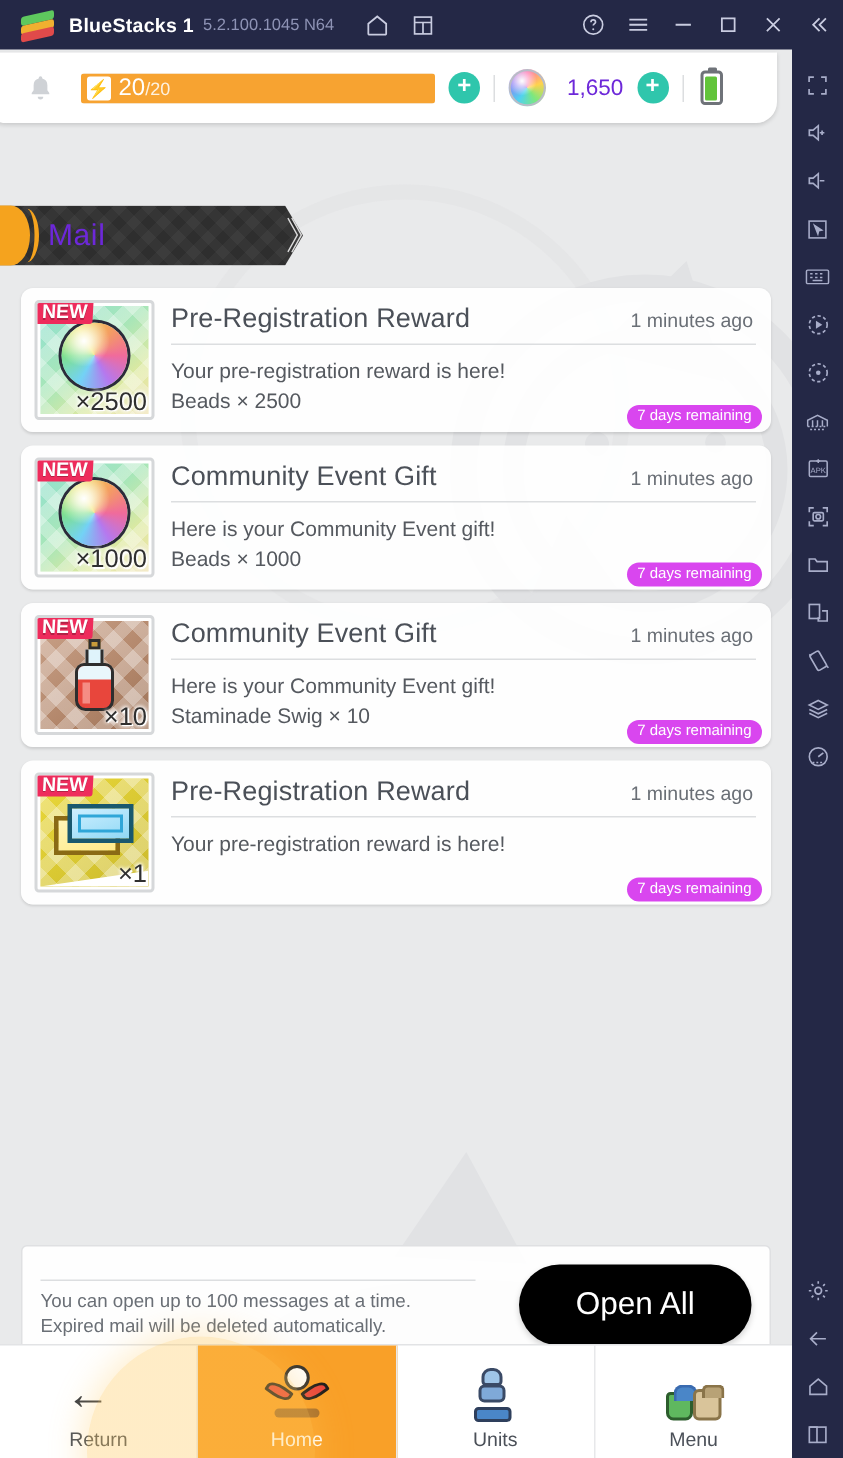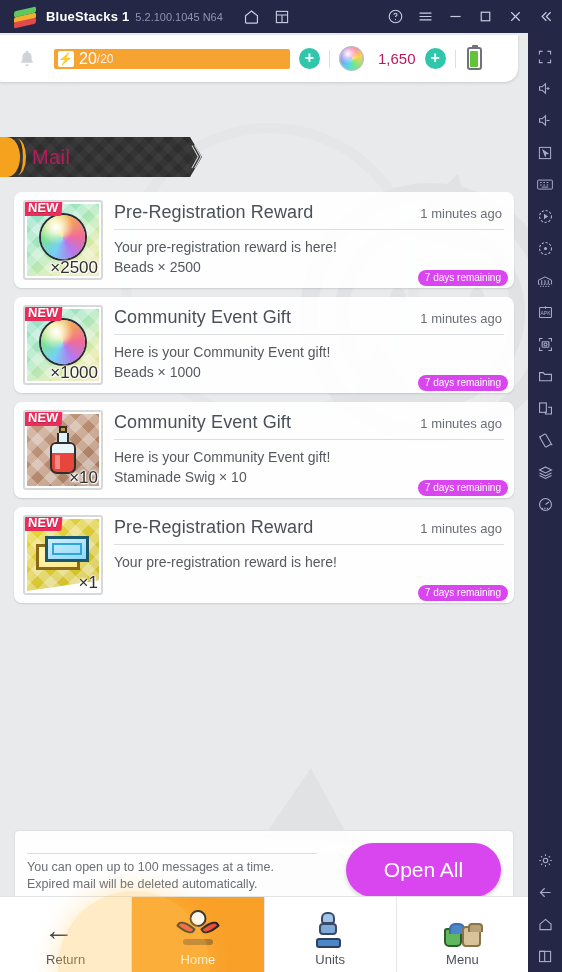--- a/index.html
+++ b/index.html
@@ -90,21 +90,21 @@
     margin-left: 9px; flex: 0 0 auto;
   }
   .hud-div { width: 1px; height: 18px; background: #dcdee0; margin: 0 9px; flex: 0 0 auto; }
   .bead {
     width: 25px; height: 25px; border-radius: 50%; flex: 0 0 auto;
     background:
       radial-gradient(circle at 36% 32%, #ffffff 0%, rgba(255,255,255,0) 42%),
       conic-gradient(#ff6fae, #ffd24d, #7de87d, #4fd2f0, #8e7bf5, #ff6fae);
     box-shadow: 0 0 0 1.5px #b9bcc7 inset;
   }
-  .bead-count { font-size: 15px; color: #be185d; margin-left: 14px; flex: 0 0 auto; }
+  .bead-count { font-size: 15px; color: #6d28d9; margin-left: 14px; flex: 0 0 auto; }
   .battery {
     width: 15px; height: 23px; border: 2px solid #6f7379; border-radius: 3px;
     position: relative; margin-left: 2px; flex: 0 0 auto; background: #fff; padding: 1.5px;
   }
   .battery::before {
     content: ''; position: absolute; top: -4px; left: 3.5px; width: 6px; height: 2.5px;
     background: #6f7379; border-radius: 1px;
   }
   .battery i { display: block; width: 100%; height: 100%; background: #62c43a; border-radius: 1px; }
 
@@ -125,21 +125,21 @@
   .banner-orange {
     position: absolute; left: 0; top: 0; width: 26px; height: 40px;
     background: #f5a31e; border-radius: 0 50% 50% 0 / 0 50% 50% 0;
   }
   .banner-orange::after {
     content:''; position:absolute; right:-6px; top:2px; width:14px; height:36px;
     border-right: 3px solid #f5a31e; border-radius: 0 50% 50% 0 / 0 50% 50% 0;
   }
   .banner-txt {
     position: absolute; left: 38px; top: 0; height: 40px; display:flex; align-items:center;
-    color: #be185d; font-size: 20px; letter-spacing: .4px;
+    color: #6d28d9; font-size: 20px; letter-spacing: .4px;
   }
   .banner-chev {
     position: absolute; left: 196px; top: 4px; color: #dcdcdc; font-size: 26px;
     line-height: 32px; letter-spacing: -6px; font-weight: 300;
   }
 
   
   .mail-list { position: absolute; top: 159px; left: 14px; width: 500px; }
   .mail-card {
     position: relative; height: 96px; background: rgba(255,255,255,.93);
@@ -223,21 +223,21 @@
     background: rgba(255,255,255,.92); border: 1px solid #dfe0e2; border-radius: 4px;
     display: flex; align-items: center; padding: 0 12px;
   }
   .inbox-left { flex: 1 1 auto; }
   .inbox-row1 { display: flex; align-items: baseline; padding-top: 2px; }
   .inbox-label { font-size: 15px; color: #4b5058; }
   .inbox-count { font-size: 15px; color: #4b5058; margin-left: 72px; }
   .inbox-rule { height: 1px; background: #dcdee0; margin: 6px 0 5px; width: 290px; }
   .inbox-note { font-size: 12.5px; color: #6a6f76; line-height: 17px; }
   .open-all {
-    width: 155px; height: 54px; border-radius: 27px; background: #d946ef;
+    width: 155px; height: 54px; border-radius: 27px; background: #000000;
     color: #fff; font-size: 21px; display: flex; align-items: center; justify-content: center;
     box-shadow: 0 2px 4px rgba(0,0,0,.18); flex: 0 0 auto; margin-left: 8px;
   }
 
   
   .botnav {
     position: absolute; left: 0; bottom: 0; width: 528px; height: 76px;
     background: #fff; border-top: 1px solid #e2e3e5; display: flex;
   }
   .nav-item {

